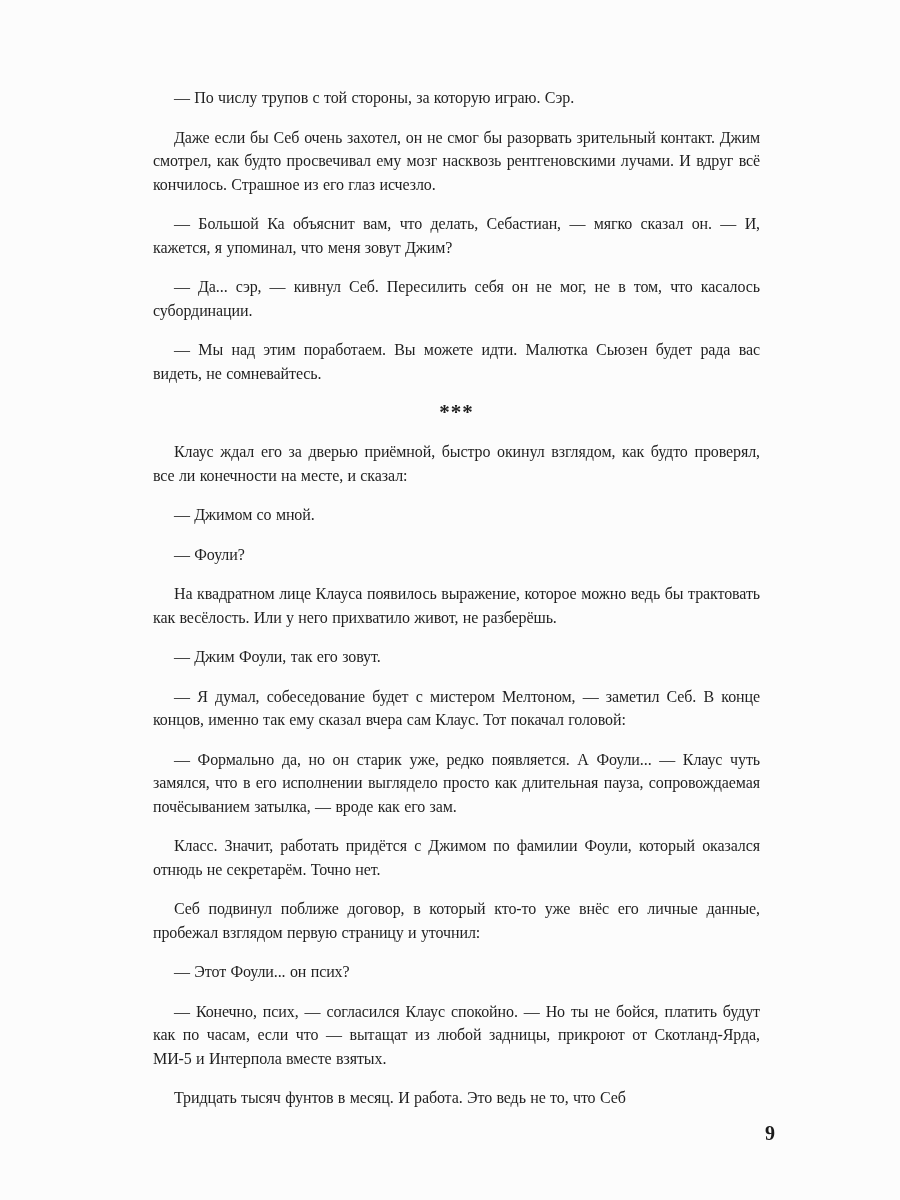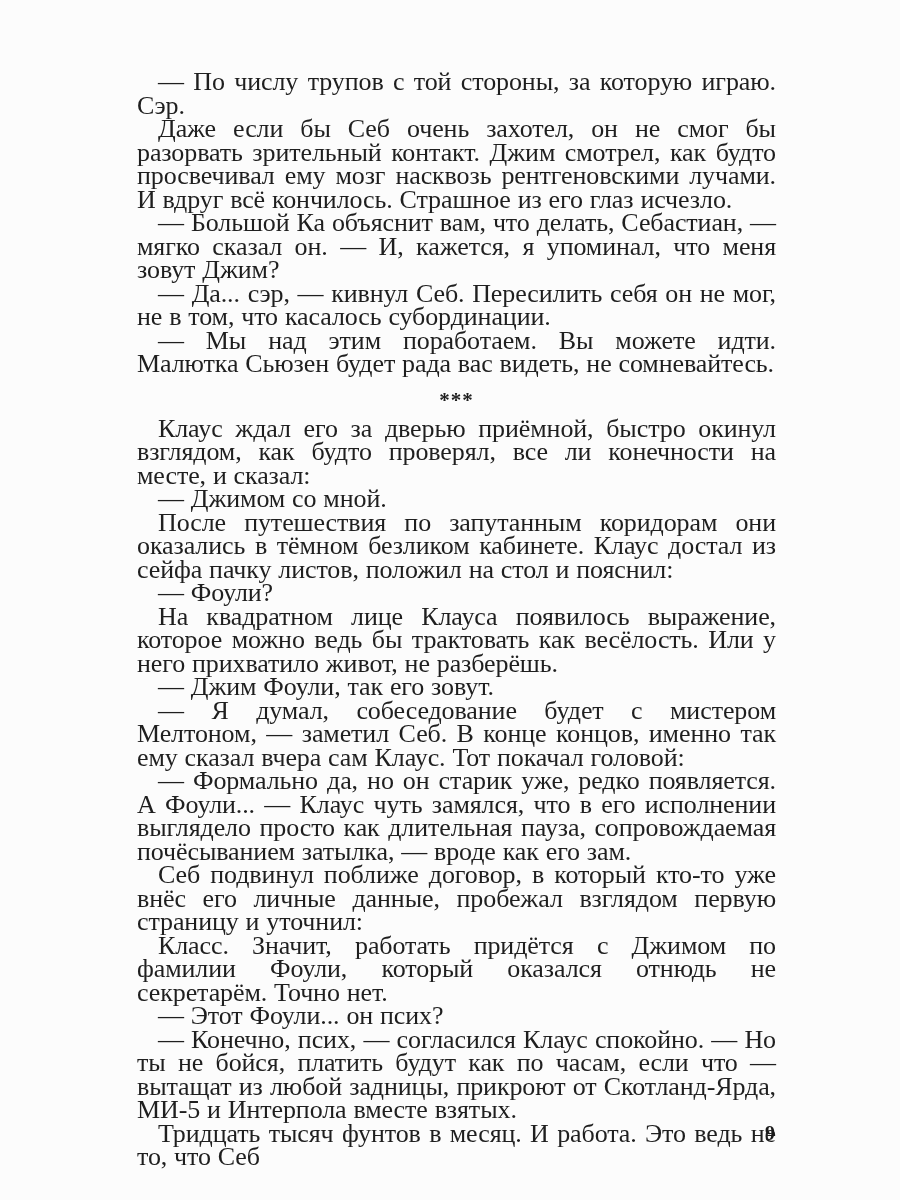--- a/index.html
+++ b/index.html
@@ -17,22 +17,22 @@
     font-family: "Liberation Serif", "DejaVu Serif", serif;
     color: #1f1f1f;
   }
   .text-block {
     position: absolute;
     top: 70px;
     left: 137px;
     width: 639px;
   }
   .para {
-    margin: 0;
-    font-size: 26px;
+    margin: 16px;
+    font-size: 16px;
     line-height: 23.5px;
     text-align: justify;
     text-indent: 21px;
     letter-spacing: -0.1px;
     word-spacing: 0.5px;
   }
   .separator {
     margin: 13px 0 5px 0;
     font-size: 21px;
     line-height: 23px;
@@ -57,26 +57,25 @@
 <div class="page">
   <main class="text-block">
       <p class="para">— По числу трупов с той стороны, за которую играю. Сэр.</p>
       <p class="para">Даже если бы Себ очень захотел, он не смог бы разорвать зрительный контакт. Джим смотрел, как будто просвечивал ему мозг насквозь рентгеновскими лучами. И вдруг всё кончилось. Страшное из его глаз исчезло.</p>
       <p class="para">— Большой Ка объяснит вам, что делать, Себастиан, — мягко сказал он. — И, кажется, я упоминал, что меня зовут Джим?</p>
       <p class="para">— Да... сэр, — кивнул Себ. Пересилить себя он не мог, не в том, что касалось субординации.</p>
       <p class="para">— Мы над этим поработаем. Вы можете идти. Малютка Сьюзен будет рада вас видеть, не сомневайтесь.</p>
       <div class="separator">***</div>
       <p class="para">Клаус ждал его за дверью приёмной, быстро окинул взглядом, как будто проверял, все ли конечности на месте, и сказал:</p>
       <p class="para">— Джимом со мной.</p>
-      <p class="para">После путешествия по запутанным коридорам они оказались в тёмном безликом кабинете. Клаус достал из сейфа пачку листов, положил на стол и пояснил:</p>
       <p class="para">— Фоули?</p>
       <p class="para">На квадратном лице Клауса появилось выражение, которое можно ведь бы трактовать как весёлость. Или у него прихватило живот, не разберёшь.</p>
       <p class="para">— Джим Фоули, так его зовут.</p>
       <p class="para">— Я думал, собеседование будет с мистером Мелтоном, — заметил Себ. В конце концов, именно так ему сказал вчера сам Клаус. Тот покачал головой:</p>
       <p class="para">— Формально да, но он старик уже, редко появляется. А Фоули... — Клаус чуть замялся, что в его исполнении выглядело просто как длительная пауза, сопровождаемая почёсыванием затылка, — вроде как его зам.</p>
+      <p class="para">Класс. Значит, работать придётся с Джимом по фамилии Фоули, который оказался отнюдь не секретарём. Точно нет.</p>
       <p class="para">Себ подвинул поближе договор, в который кто-то уже внёс его личные данные, пробежал взглядом первую страницу и уточнил:</p>
-      <p class="para">Класс. Значит, работать придётся с Джимом по фамилии Фоули, который оказался отнюдь не секретарём. Точно нет.</p>
       <p class="para">— Этот Фоули... он псих?</p>
       <p class="para">— Конечно, псих, — согласился Клаус спокойно. — Но ты не бойся, платить будут как по часам, если что — вытащат из любой задницы, прикроют от Скотланд-Ярда, МИ-5 и Интерпола вместе взятых.</p>
       <p class="para">Тридцать тысяч фунтов в месяц. И работа. Это ведь не то, что Себ</p>
     </main>
   <span class="page-number">9</span>
 </div>
 
 </body></html>

